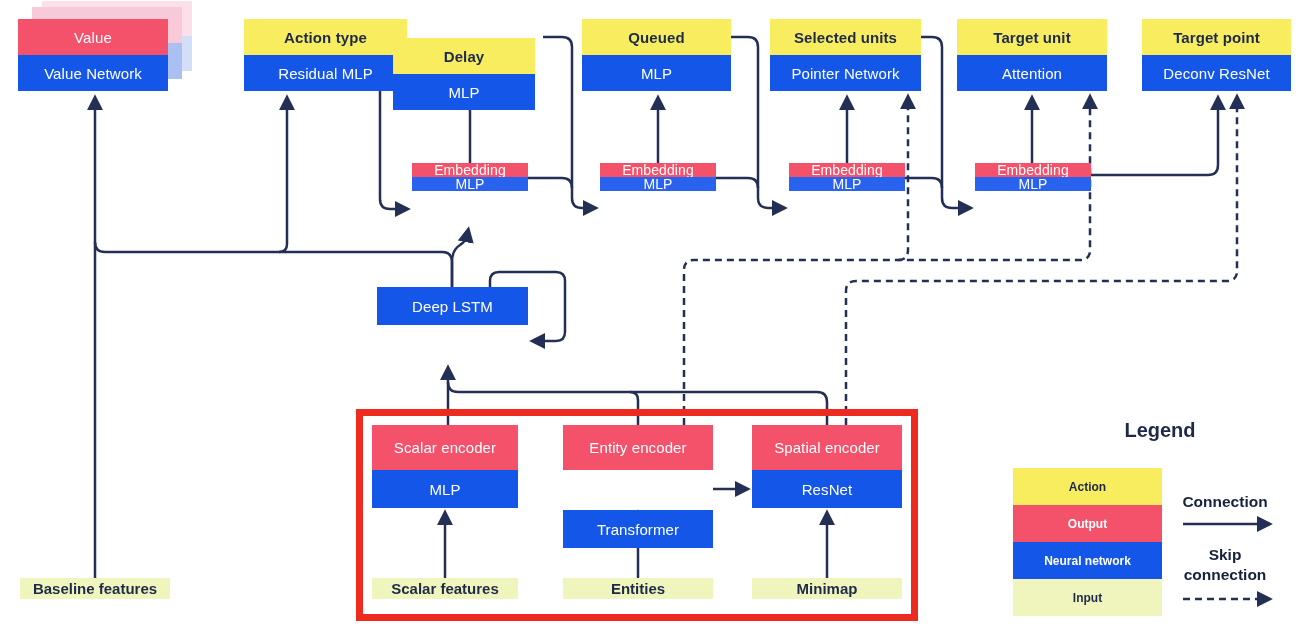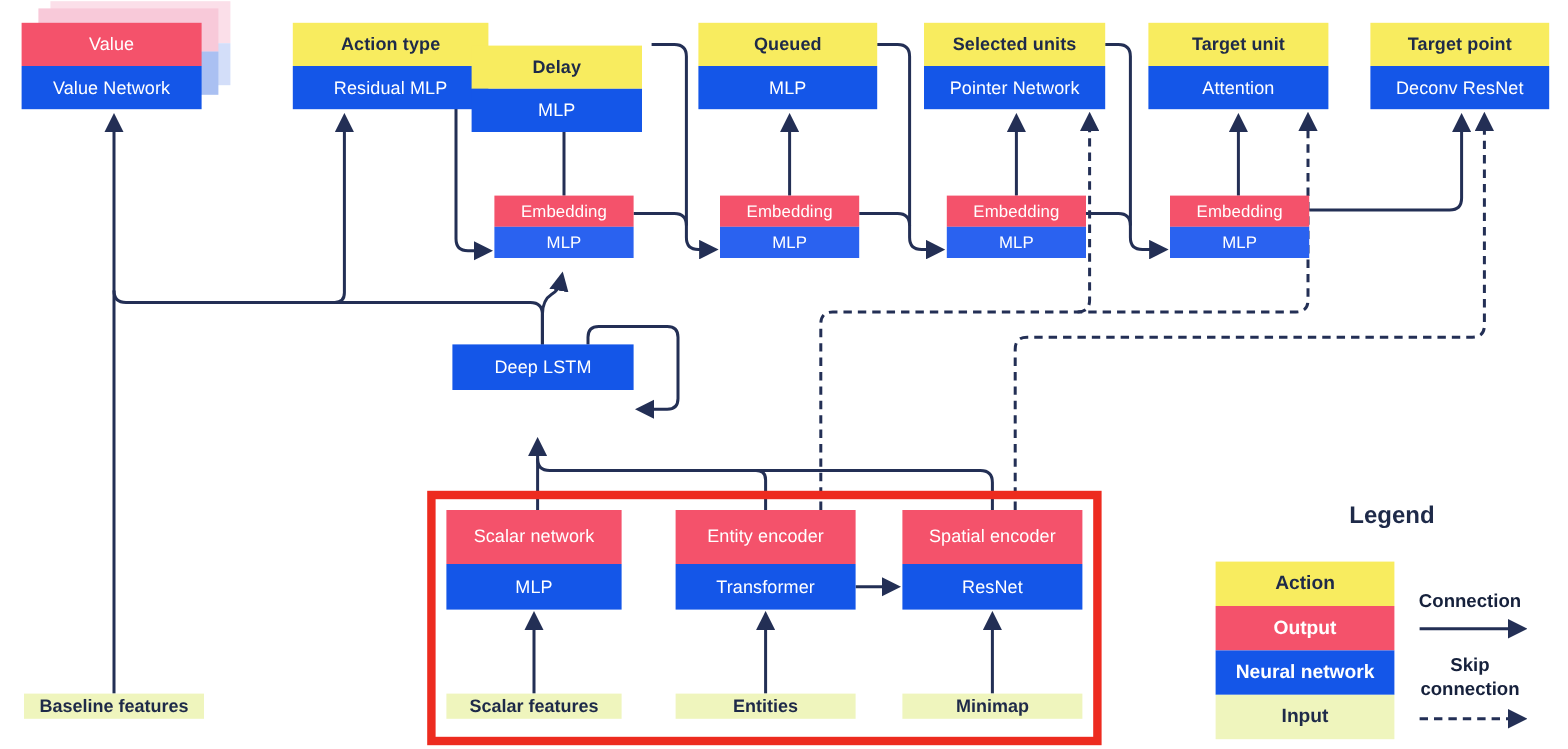--- a/index.html
+++ b/index.html
@@ -2,37 +2,37 @@
 <html><head>
 <meta charset="utf-8">
 <style>
   html,body{margin:0;padding:0;background:#ffffff;}
   #stage{position:relative;width:1307px;height:624px;background:#ffffff;overflow:hidden;
          font-family:"Liberation Sans","DejaVu Sans",sans-serif;}
   .abs{position:absolute;}
   .box2{position:absolute;display:flex;flex-direction:column;border-radius:32px;}
   .half{display:flex;align-items:center;justify-content:center;text-align:center;
         font-size:15px;font-weight:600;letter-spacing:.1px;}
-  .h36{height:36px;} .h31{height:26px;} .h38{height:38px;} .h45{height:45px;}
+  .h36{height:36px;} .h31{height:14px;} .h38{height:38px;} .h45{height:45px;}
   .yellow{background:#f8ec5f;color:#1e2a49;}
   .pink{background:#f4526b;color:#ffffff;font-weight:500;}
   .blue{background:#1456e8;color:#ffffff;font-weight:500;}
   .blue2{background:#2a62f0;color:#ffffff;font-weight:500;}
   .green{background:#eff5bd;color:#1e2a49;}
   .embed .half{font-size:14px;}
   .input-box{position:absolute;height:21px;display:flex;align-items:center;justify-content:center;
              background:#eff5bd;color:#1e2a49;font-size:15px;font-weight:700;}
   .ghost{position:absolute;display:flex;flex-direction:column;}
   .ghost div{flex:1;}
   #redrect{position:absolute;left:356px;top:409px;width:562px;height:212px;
            border:7px solid #ed2b1f;box-sizing:border-box;}
   #legend-title{position:absolute;left:1013px;top:419px;width:294px;text-align:center;
                 font-size:20px;font-weight:700;color:#1e2a49;}
   .legend-row{width:149px;height:37px;display:flex;align-items:center;justify-content:center;
-              font-size:16px;font-weight:600;}
+              font-size:12px;font-weight:600;}
   .conn-label{position:absolute;width:110px;text-align:center;color:#16213c;
               font-size:15.5px;font-weight:700;line-height:20px;}
   svg{position:absolute;left:0;top:0;}
 </style>
 </head>
 <body>
 
 <div id="stage">
 
   <svg width="1307" height="624" viewBox="0 0 1307 624">
@@ -129,24 +129,24 @@
   <div class="box2 embed" style="left:975px;top:163px;width:116px;">
     <div class="half h31 pink">Embedding</div>
     <div class="half h31 blue2">MLP</div>
   </div>
 
   <div class="box2" style="left:377px;top:287px;width:151px;">
     <div class="half h38 blue">Deep LSTM</div>
   </div>
 
   <div class="box2" style="left:372px;top:425px;width:146px;">
-    <div class="half h45 pink">Scalar network</div>
+    <div class="half h45 pink">Scalar encoder</div>
     <div class="half h38 blue">MLP</div>
   </div>
-  <div class="box2" style="left:563px;top:425px;width:150px;">
+  <div class="box2" style="left:563px;top:425px;width:150px;gap:40px;">
     <div class="half h45 pink">Entity encoder</div>
     <div class="half h38 blue">Transformer</div>
   </div>
   <div class="box2" style="left:752px;top:425px;width:150px;">
     <div class="half h45 pink">Spatial encoder</div>
     <div class="half h38 blue">ResNet</div>
   </div>
 
   <div class="input-box" style="left:20px;top:578px;width:150px;">Baseline features</div>
   <div class="input-box" style="left:372px;top:578px;width:146px;">Scalar features</div>

